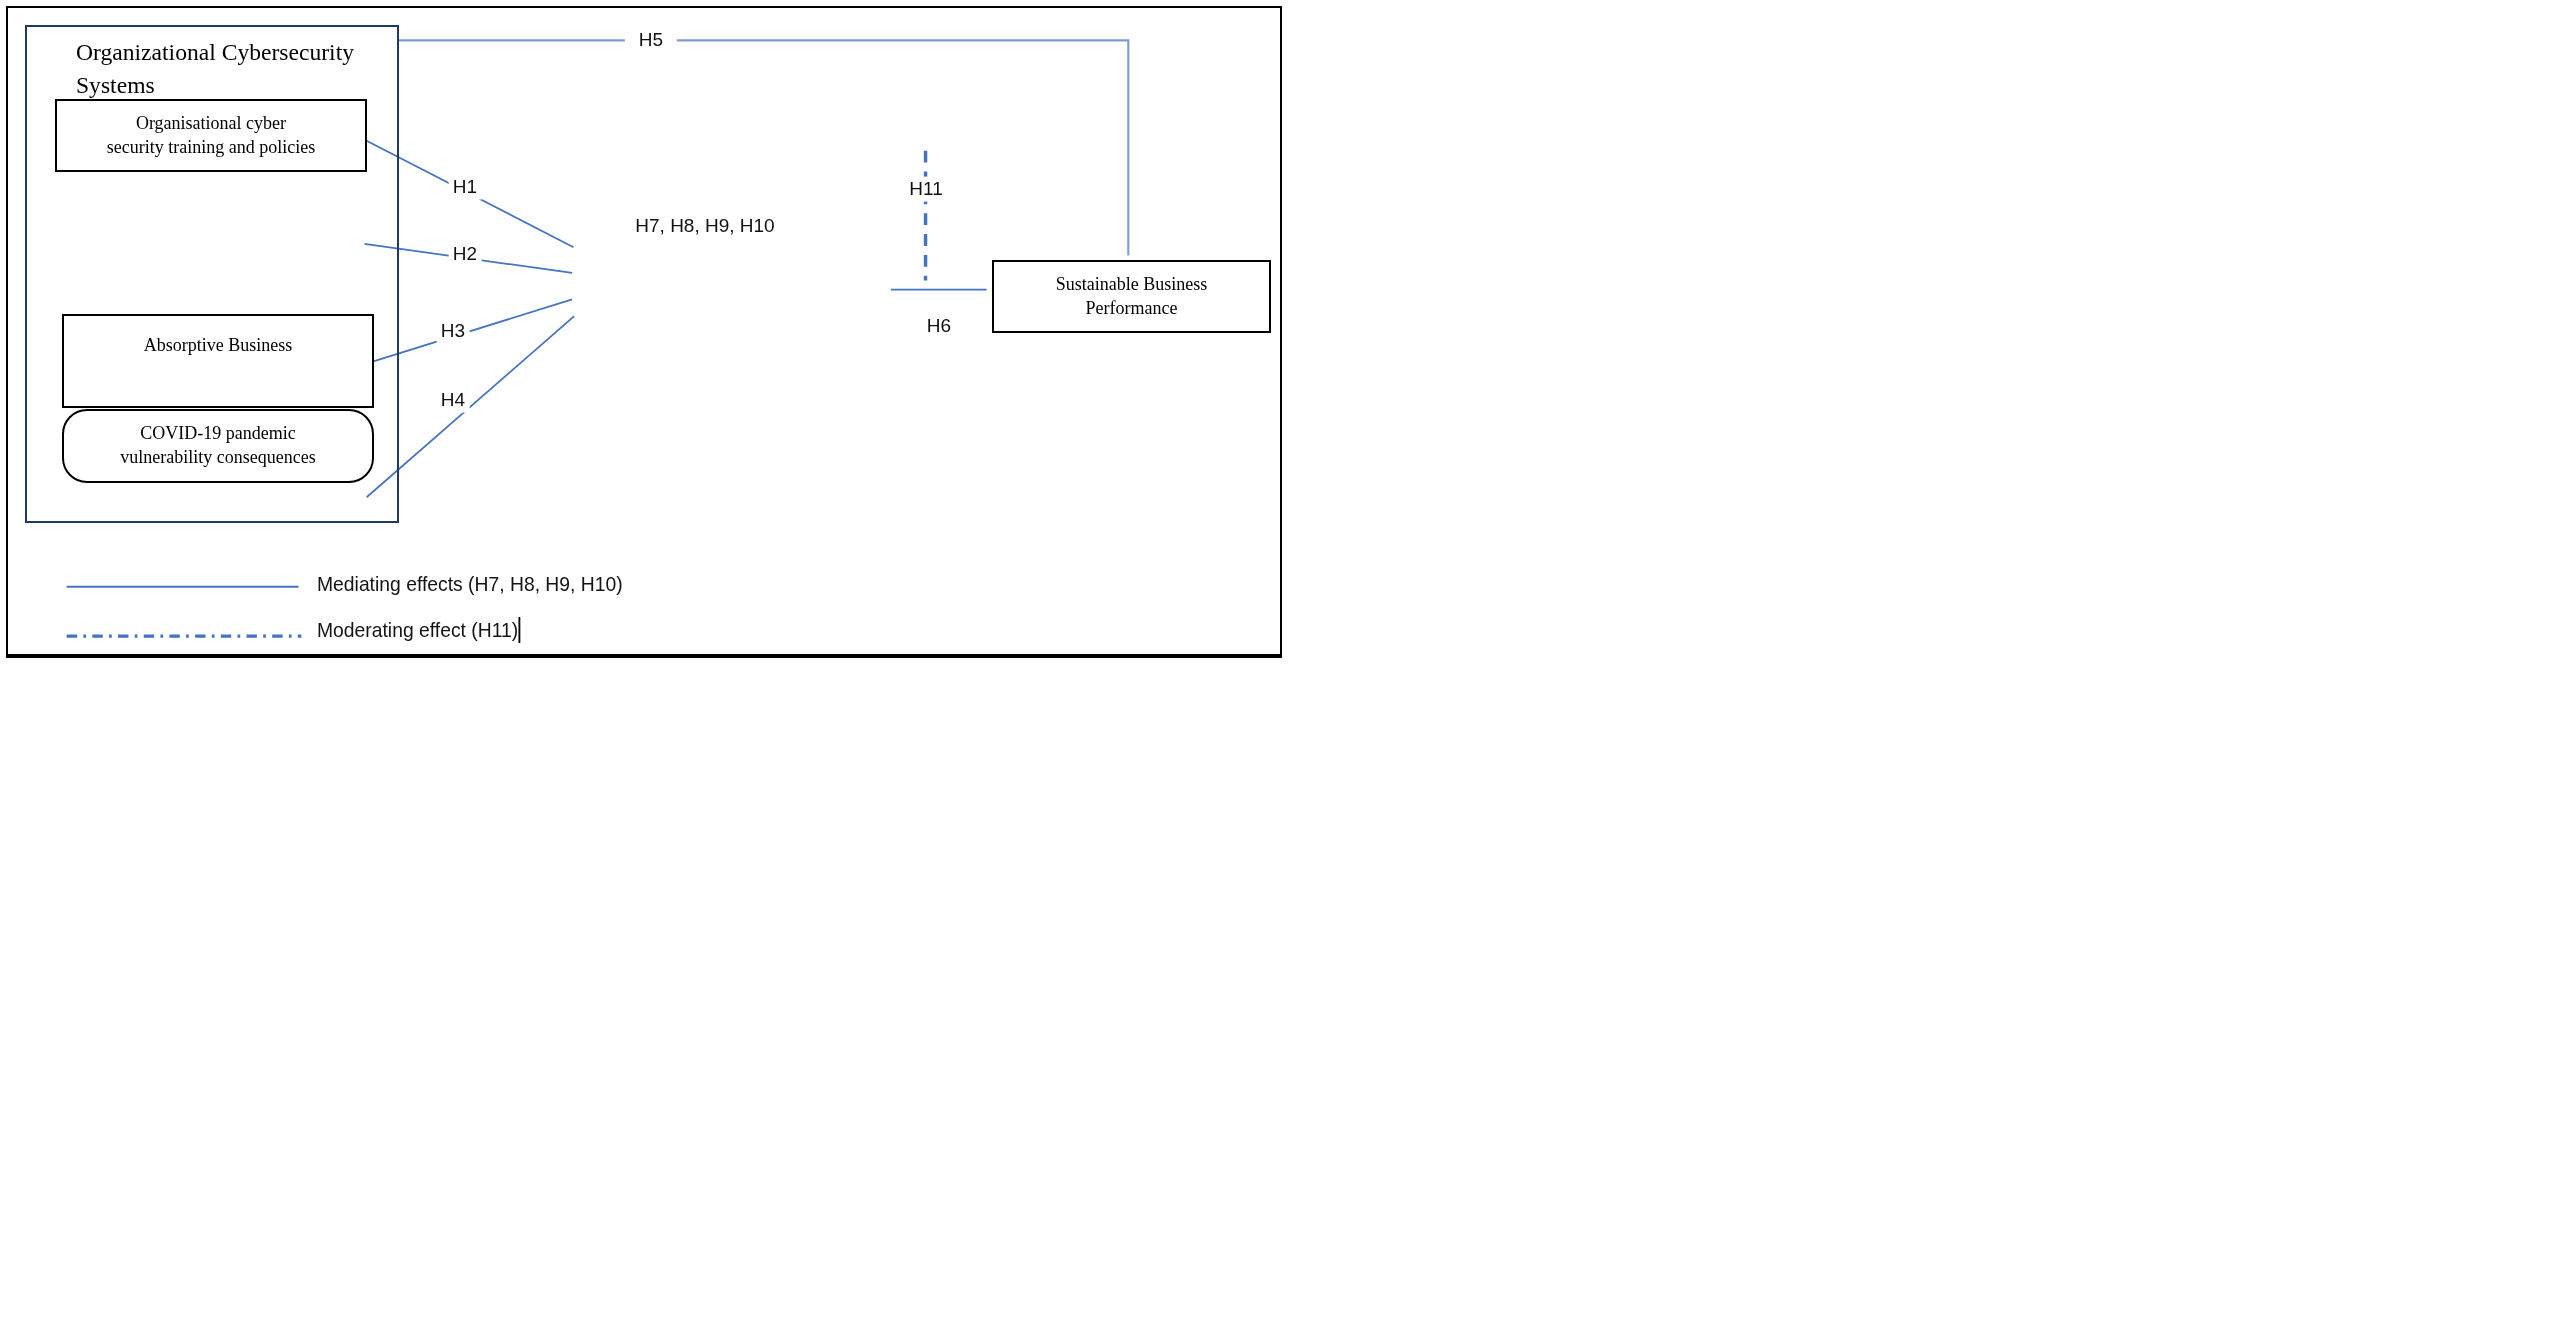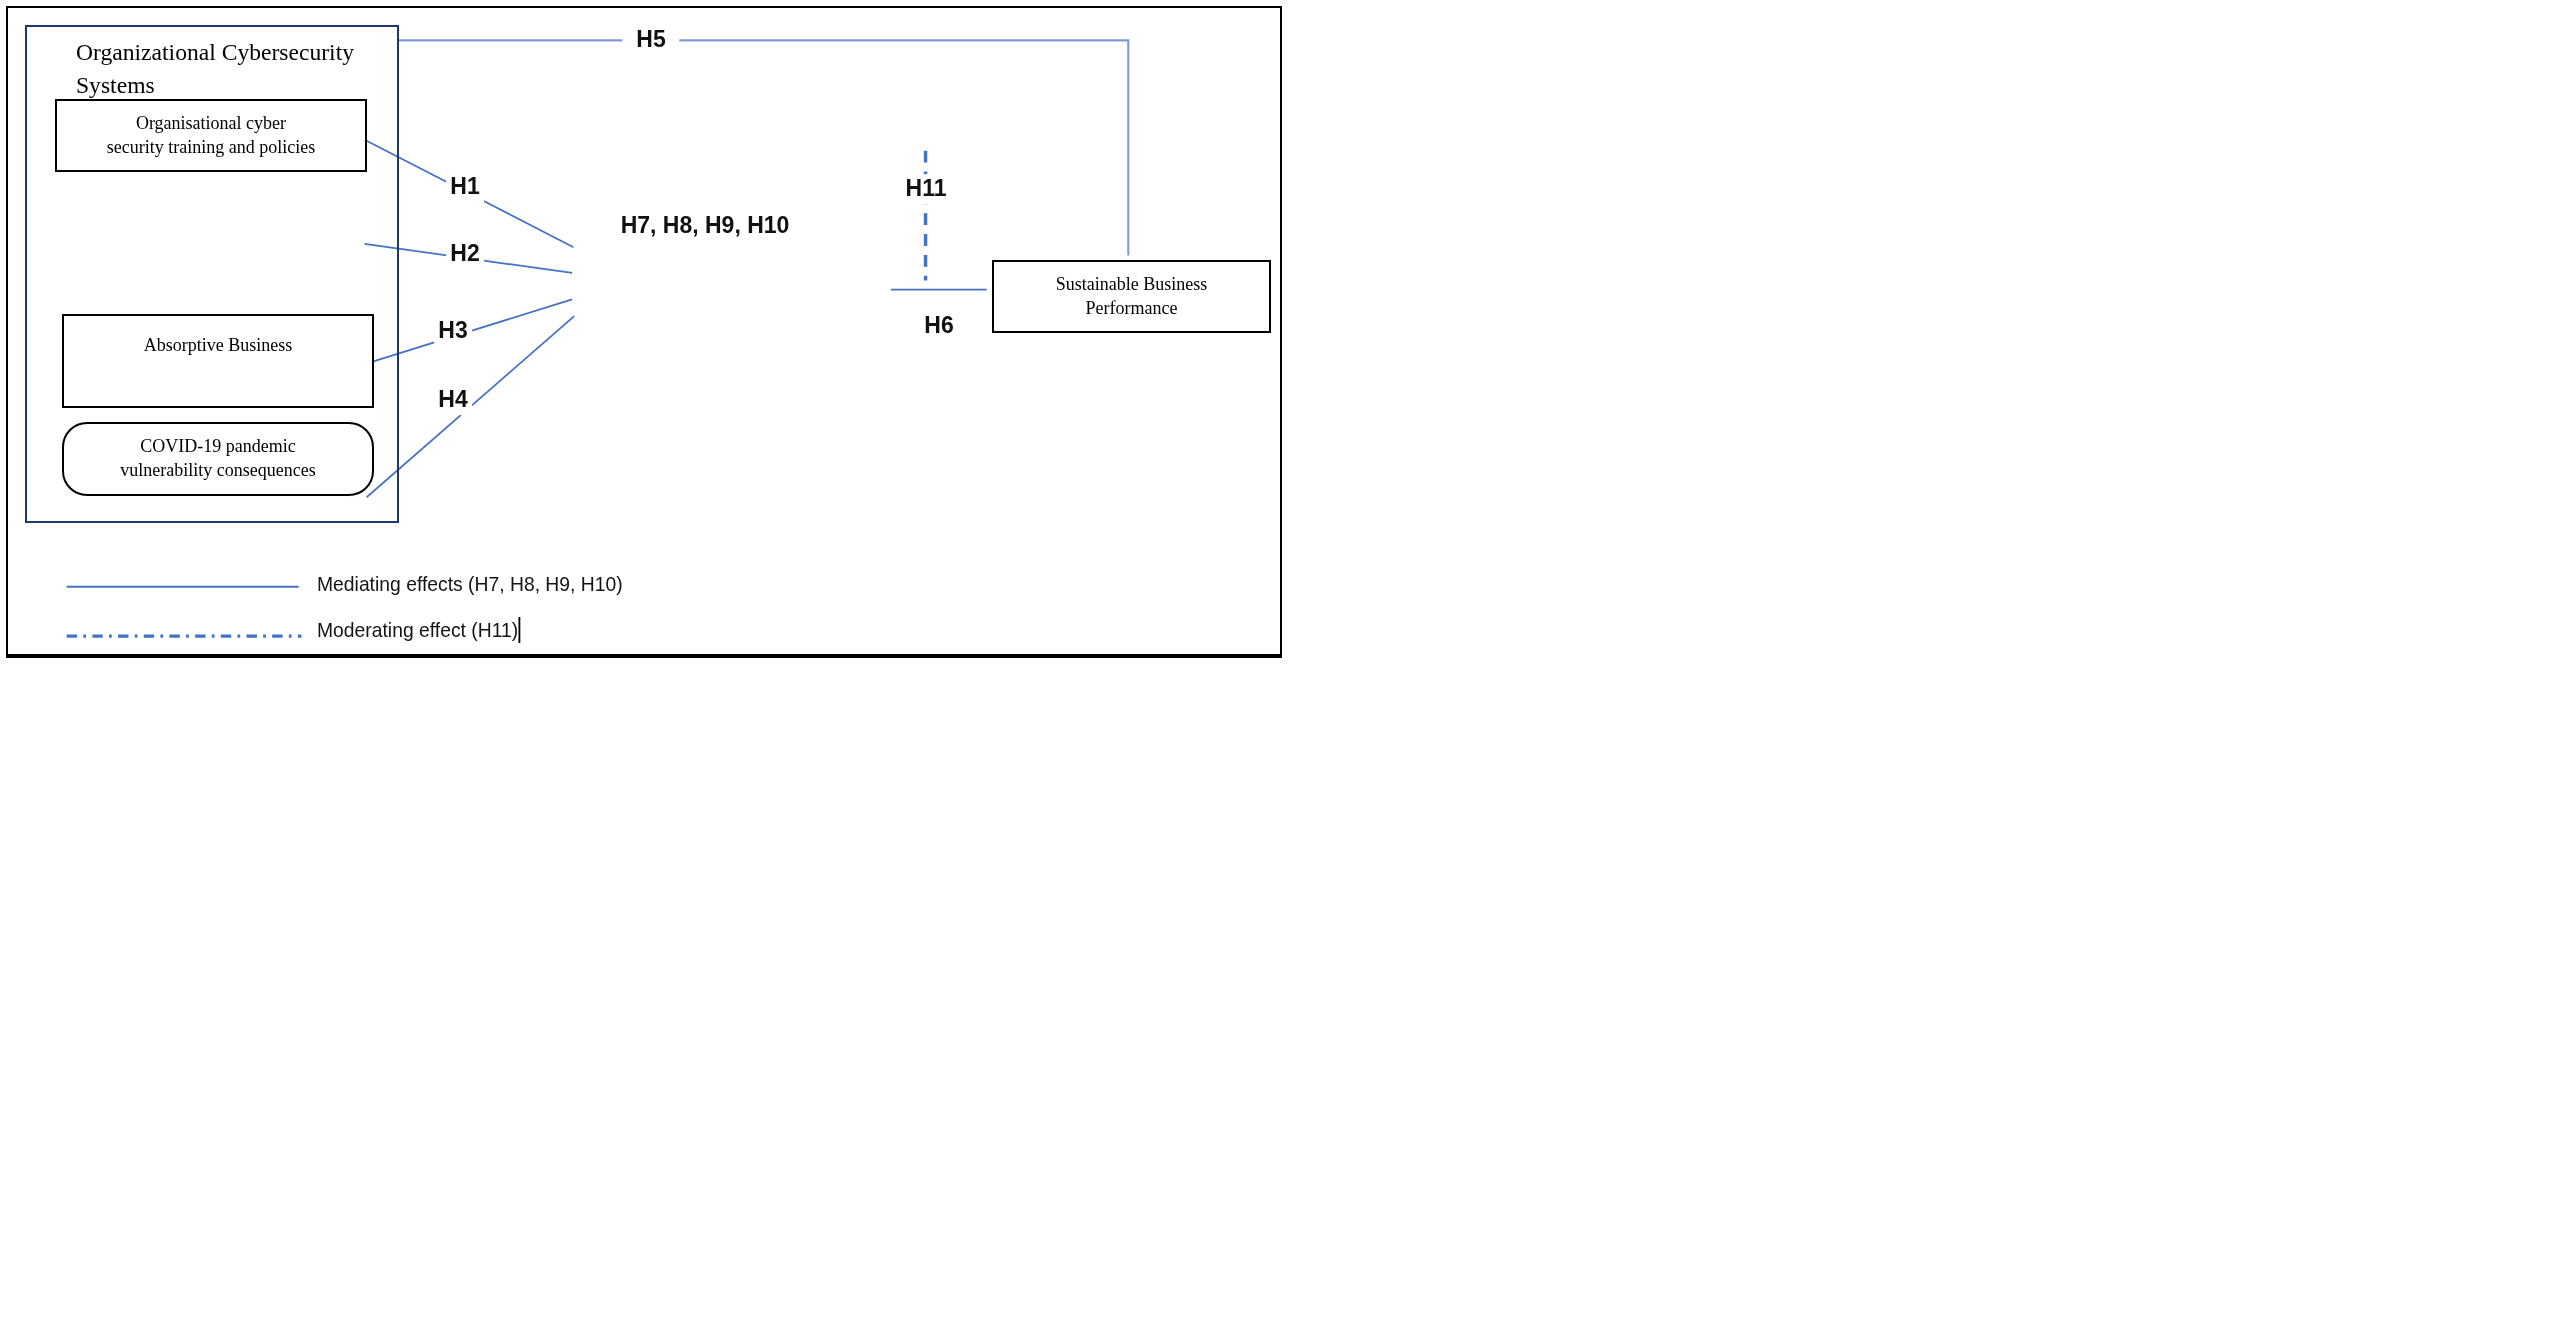--- a/index.html
+++ b/index.html
@@ -31,28 +31,28 @@
   }
   .node{
     position:absolute;border:2.1px solid var(--ink);background:#ffffff;
     display:flex;align-items:center;justify-content:center;text-align:center;
     font-size:18px;line-height:23.6px;color:var(--ink);
   }
   .node span{white-space:pre-line;display:block;padding:0 9.7px;}
   .n-training{left:55px;top:99px;width:308px;height:69px;}
   .n-regulatory{left:56px;top:210px;width:309px;height:68px;}
   .n-absorptive{left:62px;top:314px;width:308px;height:72px;align-items:flex-start;padding-top:18px;}
-  .n-covid{left:62px;top:422px;width:308px;height:70px;border-radius:25px;}
+  .n-covid{left:62px;top:409px;width:308px;height:70px;border-radius:25px;}
   .n-resilience{left:578px;top:252px;width:312px;height:68px;}
   .n-culture{left:778px;top:82px;width:295px;height:67px;align-items:flex-start;padding-top:16.7px;}
   .n-performance{left:992px;top:260px;width:275px;height:69px;}
   .hyp{
     position:absolute;transform:translate(-50%,-50%);
     font-family:"Liberation Sans","DejaVu Sans",sans-serif;
-    font-weight:700;font-size:23px;color:#111;background:#ffffff;
+    font-weight:400;font-size:19px;color:#111;background:#ffffff;
     padding:1.4px 4.2px;white-space:nowrap;
   }
   .hyp.pad-wide{padding:1.4px 14px;}
   .hyp.pad-med{padding:1.4px 6.2px;}
   .legend-text{
     position:absolute;font-family:"Liberation Sans","DejaVu Sans",sans-serif;
     font-size:21px;color:#141414;white-space:nowrap;
     transform:translateY(-50%) scaleX(0.92);transform-origin:left center;
   }
   .caret{

